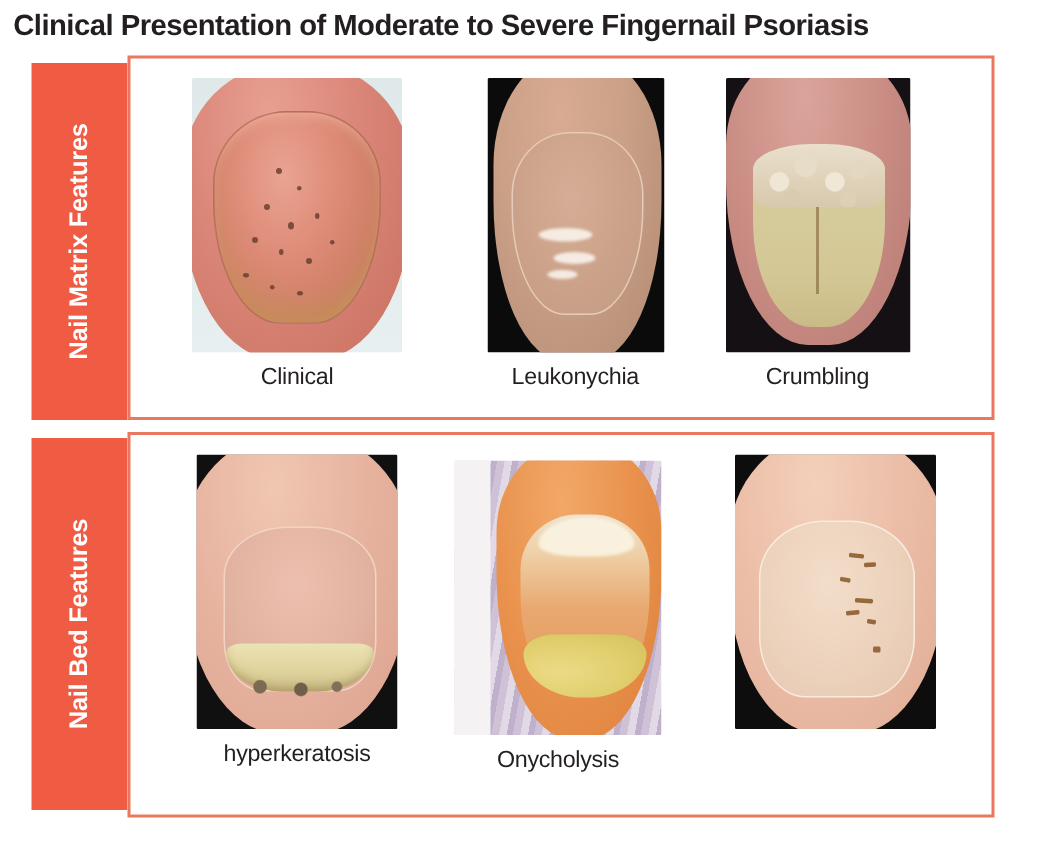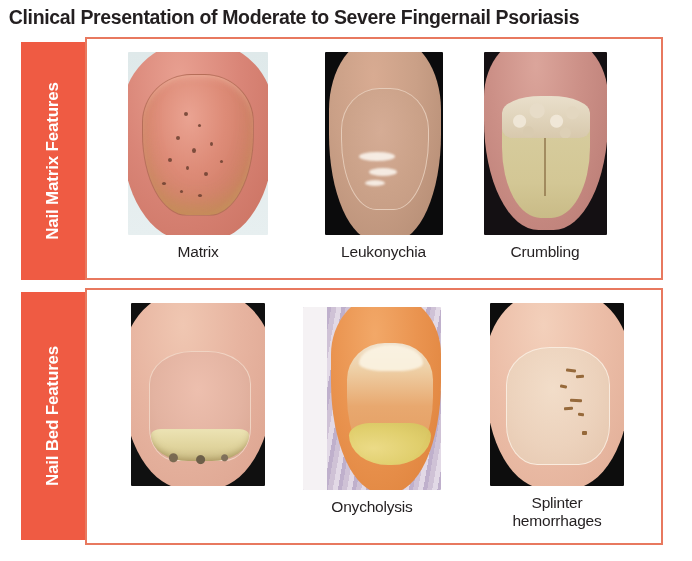--- a/index.html
+++ b/index.html
@@ -283,21 +283,21 @@
     <div class="spot pit" style="left:64px;  top:96px;  width:4px; height:5px;"></div>
     <div class="spot pit" style="left:82px;  top:90px;  width:3px; height:4px;"></div>
     <div class="spot pit" style="left:40px;  top:106px; width:4px; height:4px;"></div>
     <div class="spot pit" style="left:58px;  top:114px; width:3px; height:4px;"></div>
     <div class="spot pit" style="left:76px;  top:120px; width:4px; height:4px;"></div>
     <div class="spot pit" style="left:92px;  top:108px; width:3px; height:3px;"></div>
     <div class="spot pit" style="left:34px;  top:130px; width:4px; height:3px;"></div>
     <div class="spot pit" style="left:52px;  top:138px; width:3px; height:3px;"></div>
     <div class="spot pit" style="left:70px;  top:142px; width:4px; height:3px;"></div>
   </div>
-  <div class="caption">Matrix</div>
+  <div class="caption">Clinical</div>
 </div>
 
 <div class="cell" id="cell-leukonychia">
   <div class="photo" id="img-leuko">
     <div class="bg"></div>
     <div class="finger"></div>
     <div class="nail"></div>
     <div class="white-patch" style="left:34px; top:100px; width:36px; height:9px;"></div>
     <div class="white-patch" style="left:44px; top:116px; width:28px; height:8px;"></div>
     <div class="white-patch" style="left:40px; top:128px; width:20px; height:6px;"></div>
@@ -324,20 +324,21 @@
 
 <div class="cell" id="cell-subungual">
   <div class="photo" id="img-subung">
     <div class="bg"></div>
     <div class="finger"></div>
     <div class="nail"></div>
     <div class="hyperk"></div>
     <div class="debris"></div>
   </div>
   <div class="caption">
+    <div>hyperkeratosis</div>
   </div>
 </div>
 
 <div class="cell" id="cell-onycholysis">
   <div class="photo" id="img-onycho">
     <div class="bg"></div>
     <div class="bg-white"></div>
     <div class="finger"></div>
     <div class="nail"></div>
     <div class="lunula"></div>
@@ -352,17 +353,13 @@
     <div class="finger"></div>
     <div class="nail"></div>
     <div class="splinter" style="left:76px; top:66px;  width:10px; height:3px; transform:rotate(6deg);"></div>
     <div class="splinter" style="left:86px; top:72px;  width:8px;  height:3px; transform:rotate(-4deg);"></div>
     <div class="splinter" style="left:70px; top:82px;  width:7px;  height:3px; transform:rotate(10deg);"></div>
     <div class="splinter" style="left:80px; top:96px;  width:12px; height:3px; transform:rotate(3deg);"></div>
     <div class="splinter" style="left:74px; top:104px; width:9px;  height:3px; transform:rotate(-6deg);"></div>
     <div class="splinter" style="left:88px; top:110px; width:6px;  height:3px; transform:rotate(8deg);"></div>
     <div class="splinter" style="left:92px; top:128px; width:5px;  height:4px; transform:rotate(2deg);"></div>
   </div>
-  <div class="caption">
-    <div>Splinter</div>
-    <div>hemorrhages</div>
-  </div>
 </div>
 
 </body></html>

